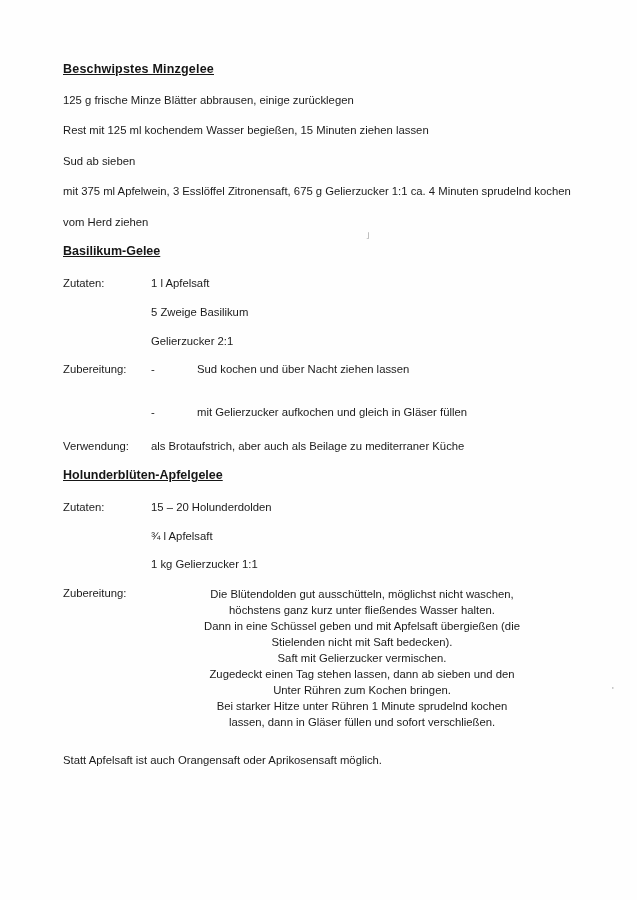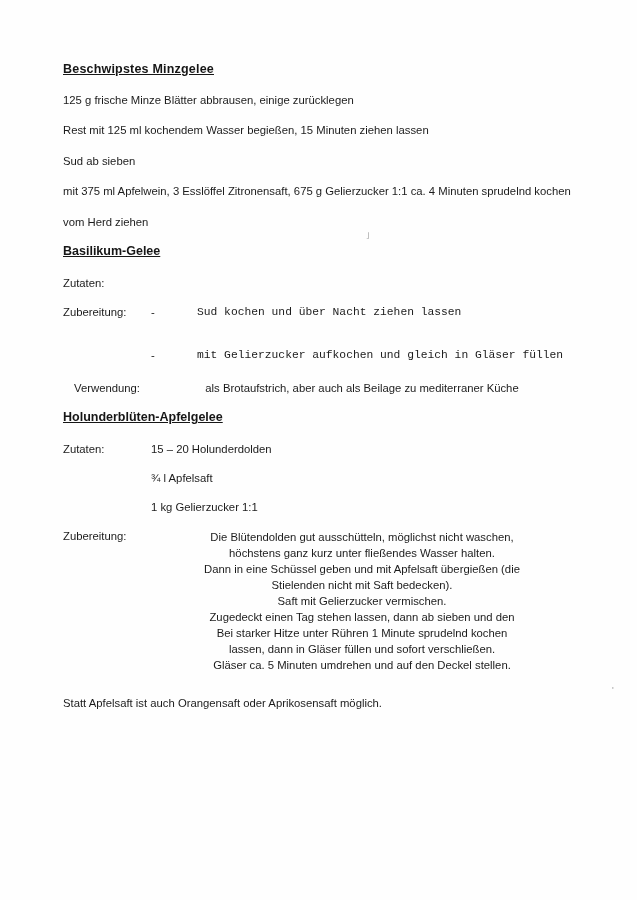--- a/index.html
+++ b/index.html
@@ -91,21 +91,20 @@
   .dash {
     width: 46px;
     flex: 0 0 46px;
     font-size: 11.3px;
     line-height: 1.4;
   }
   .dash-text {
     flex: 1;
     font-size: 11.3px;
     line-height: 1.4;
-    font-family: Liberation Mono, monospace;
   }
 
   .block-lines {
     font-size: 11.3px;
     line-height: 1.42;
   }
   .block-lines .ln {
     display: block;
     text-align: center;
   }
@@ -137,38 +136,43 @@
       <p class="para">Sud ab sieben</p>
       <p class="para">mit 375 ml Apfelwein, 3 Esslöffel Zitronensaft, 675 g Gelierzucker 1:1 ca. 4 Minuten sprudelnd kochen</p>
       <p class="para">vom Herd ziehen</p>
     </div>
 
     <div class="section">
       <div class="section-title">Basilikum-Gelee</div>
 
       <div class="row">
         <div class="row-label">Zutaten:</div>
+        <div class="row-value">
+          <span class="sub">1 l Apfelsaft</span>
+          <span class="sub">5 Zweige Basilikum</span>
+          <span class="sub">Gelierzucker 2:1</span>
+        </div>
       </div>
 
       <div class="row">
         <div class="row-label">Zubereitung:</div>
         <div class="row-value">
           <div class="dash-row">
             <span class="dash">-</span>
             <span class="dash-text">Sud kochen und über Nacht ziehen lassen</span>
           </div>
           <div class="spacer-24"></div>
           <div class="dash-row">
             <span class="dash">-</span>
             <span class="dash-text">mit Gelierzucker aufkochen und gleich in Gläser füllen</span>
           </div>
         </div>
       </div>
 
-      <div class="row" style="margin-top:18px;text-align:center;">
+      <div class="row" style="margin-top:18px;">
         <div class="row-label">Verwendung:</div>
         <div class="row-value">als Brotaufstrich, aber auch als Beilage zu mediterraner Küche</div>
       </div>
     </div>
 
     <div class="section">
       <div class="section-title">Holunderblüten-Apfelgelee</div>
 
       <div class="row">
         <div class="row-label">Zutaten:</div>
@@ -181,23 +185,23 @@
 
       <div class="row">
         <div class="row-label">Zubereitung:</div>
         <div class="row-value block-lines">
           <span class="ln">Die Blütendolden gut ausschütteln, möglichst nicht waschen,</span>
           <span class="ln">höchstens ganz kurz unter fließendes Wasser halten.</span>
           <span class="ln">Dann in eine Schüssel geben und mit Apfelsaft übergießen (die</span>
           <span class="ln">Stielenden nicht mit Saft bedecken).</span>
           <span class="ln">Saft mit Gelierzucker vermischen.</span>
           <span class="ln">Zugedeckt einen Tag stehen lassen, dann ab sieben und den</span>
+          <span class="ln">Unter Rühren zum Kochen bringen.</span>
           <span class="ln">Bei starker Hitze unter Rühren 1 Minute sprudelnd kochen</span>
           <span class="ln">lassen, dann in Gläser füllen und sofort verschließen.</span>
-          <span class="ln">Gläser ca. 5 Minuten umdrehen und auf den Deckel stellen.</span>
         </div>
       </div>
 
       <div class="footnote">Statt Apfelsaft ist auch Orangensaft oder Aprikosensaft möglich.</div>
     </div>
 
   </div>
 
   <span class="stray-mark" style="left:366px; top:231px;">˩</span>
   <span class="stray-mark" style="left:612px; top:685px;">'</span>

